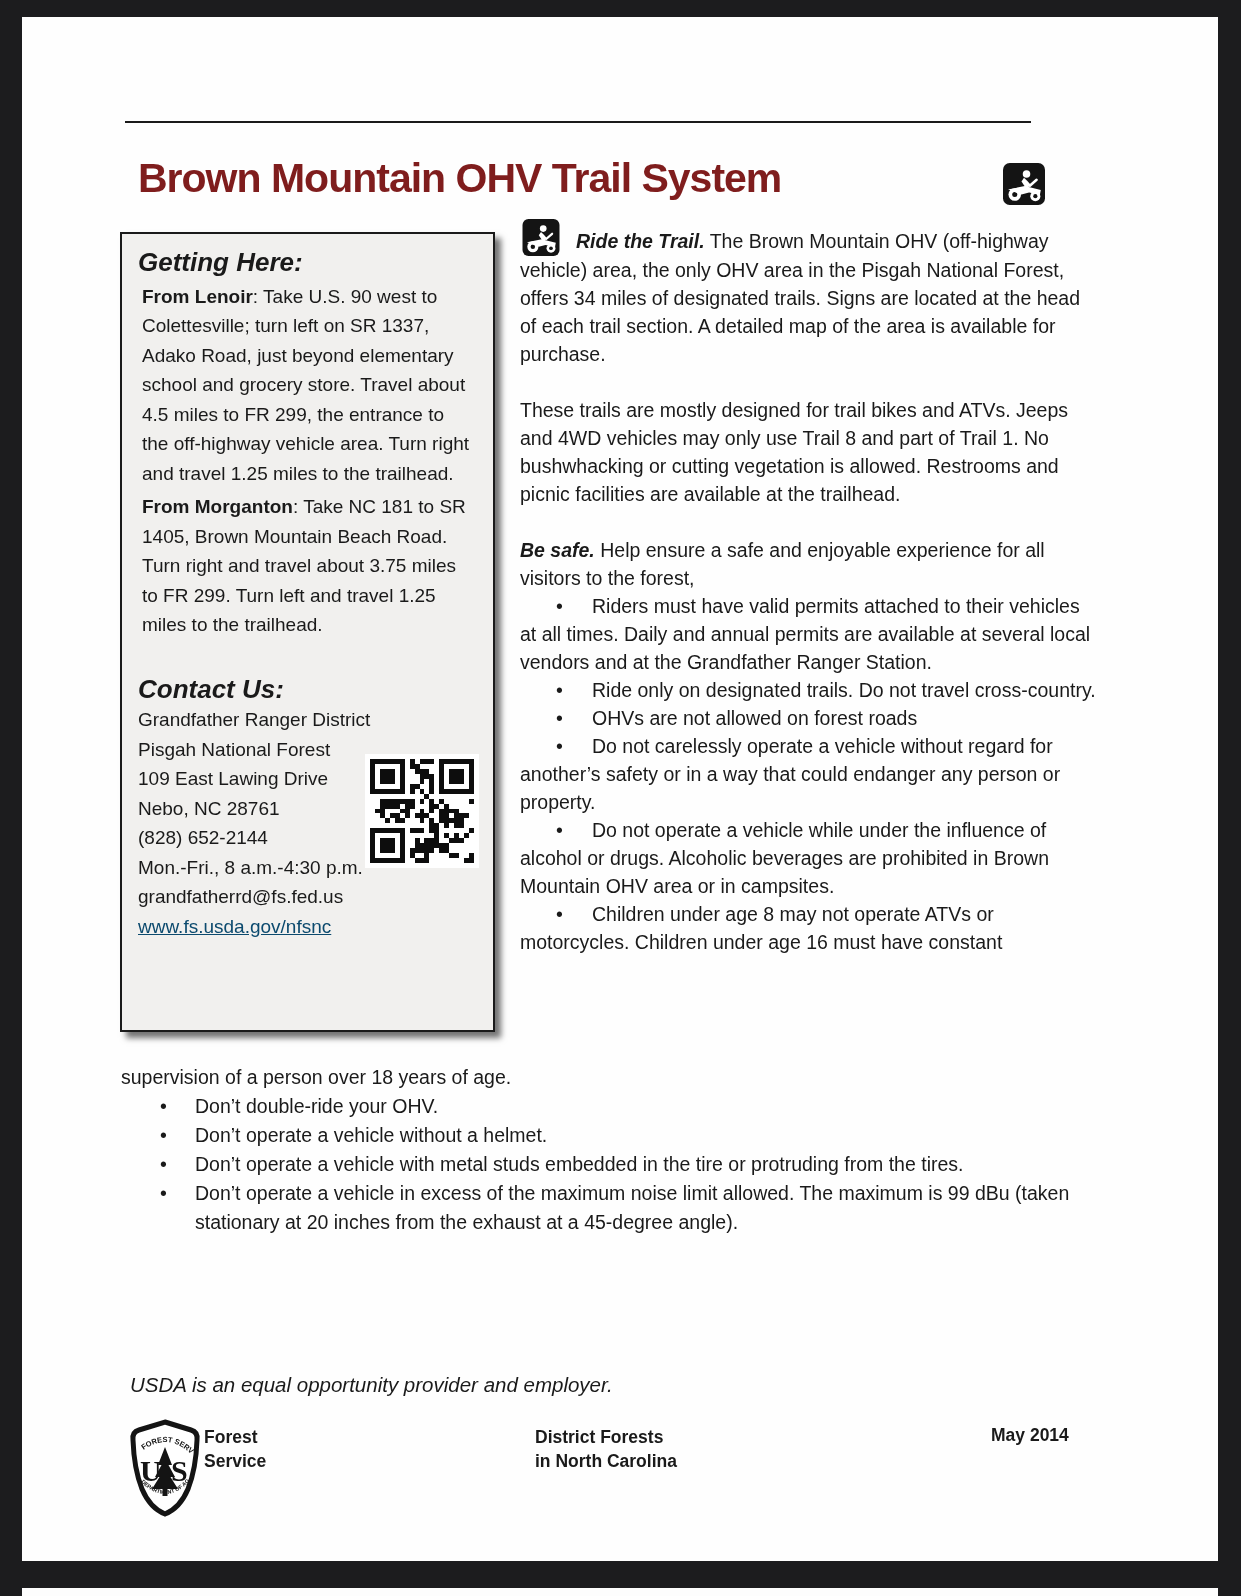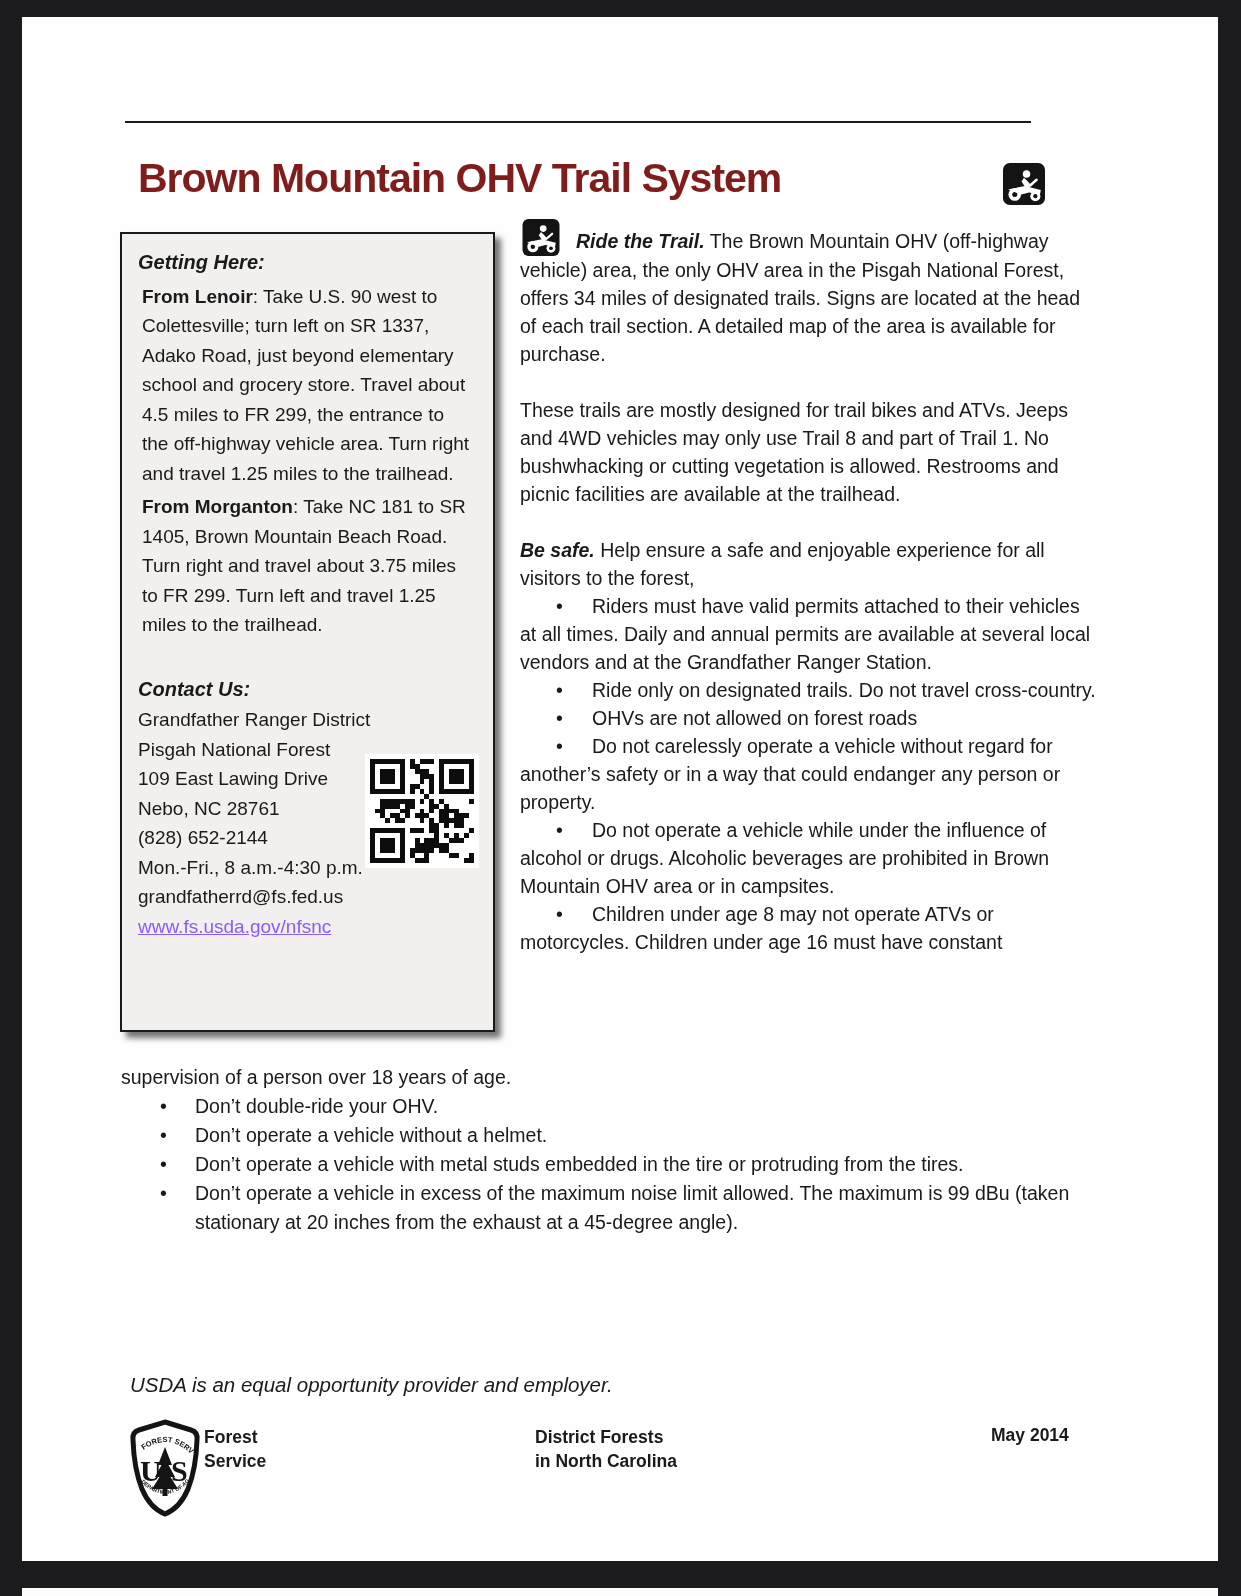--- a/index.html
+++ b/index.html
@@ -37,25 +37,25 @@
   }
   .atv-big{position:absolute;left:981px;top:146px;width:42px;height:42px;}
   
   .infobox{
     position:absolute;left:98px;top:215px;width:339px;height:772px;
     background:#f1f0ee;border:2px solid #1a1a1a;
     box-shadow:6px 6px 6px rgba(0,0,0,0.55);
     padding:12px 16px;
     font-size:19px;line-height:29.5px;
   }
-  .box-heading{font-weight:bold;font-style:italic;font-size:20px;margin:2px 0 1px 0;}
+  .box-heading{font-weight:bold;font-style:italic;font-size:26px;margin:2px 0 1px 0;}
   .infobox p{margin:4px;}
   .infobox .spacer{height:29px;}
   .contact-line{white-space:nowrap;}
-  .site-link{color:#8b5cf6;text-decoration:underline;}
+  .site-link{color:#0c4a6e;text-decoration:underline;}
   .qr{
     position:absolute;right:14px;top:520px;width:114px;height:114px;background:#ffffff;
     padding:5px;box-sizing:border-box;
   }
   .qr-grid{width:104px;height:104px;display:grid;grid-template-columns:repeat(21,1fr);grid-template-rows:repeat(21,1fr);}
   .qr-grid div{background:#ffffff;}
   .qr-grid div.on{background:#0d0d0d;}
   
   .rightcol{position:absolute;left:498px;top:202px;width:580px;font-size:19.5px;line-height:28px;}
   .rightcol p{margin:0 0 28px 0;}

